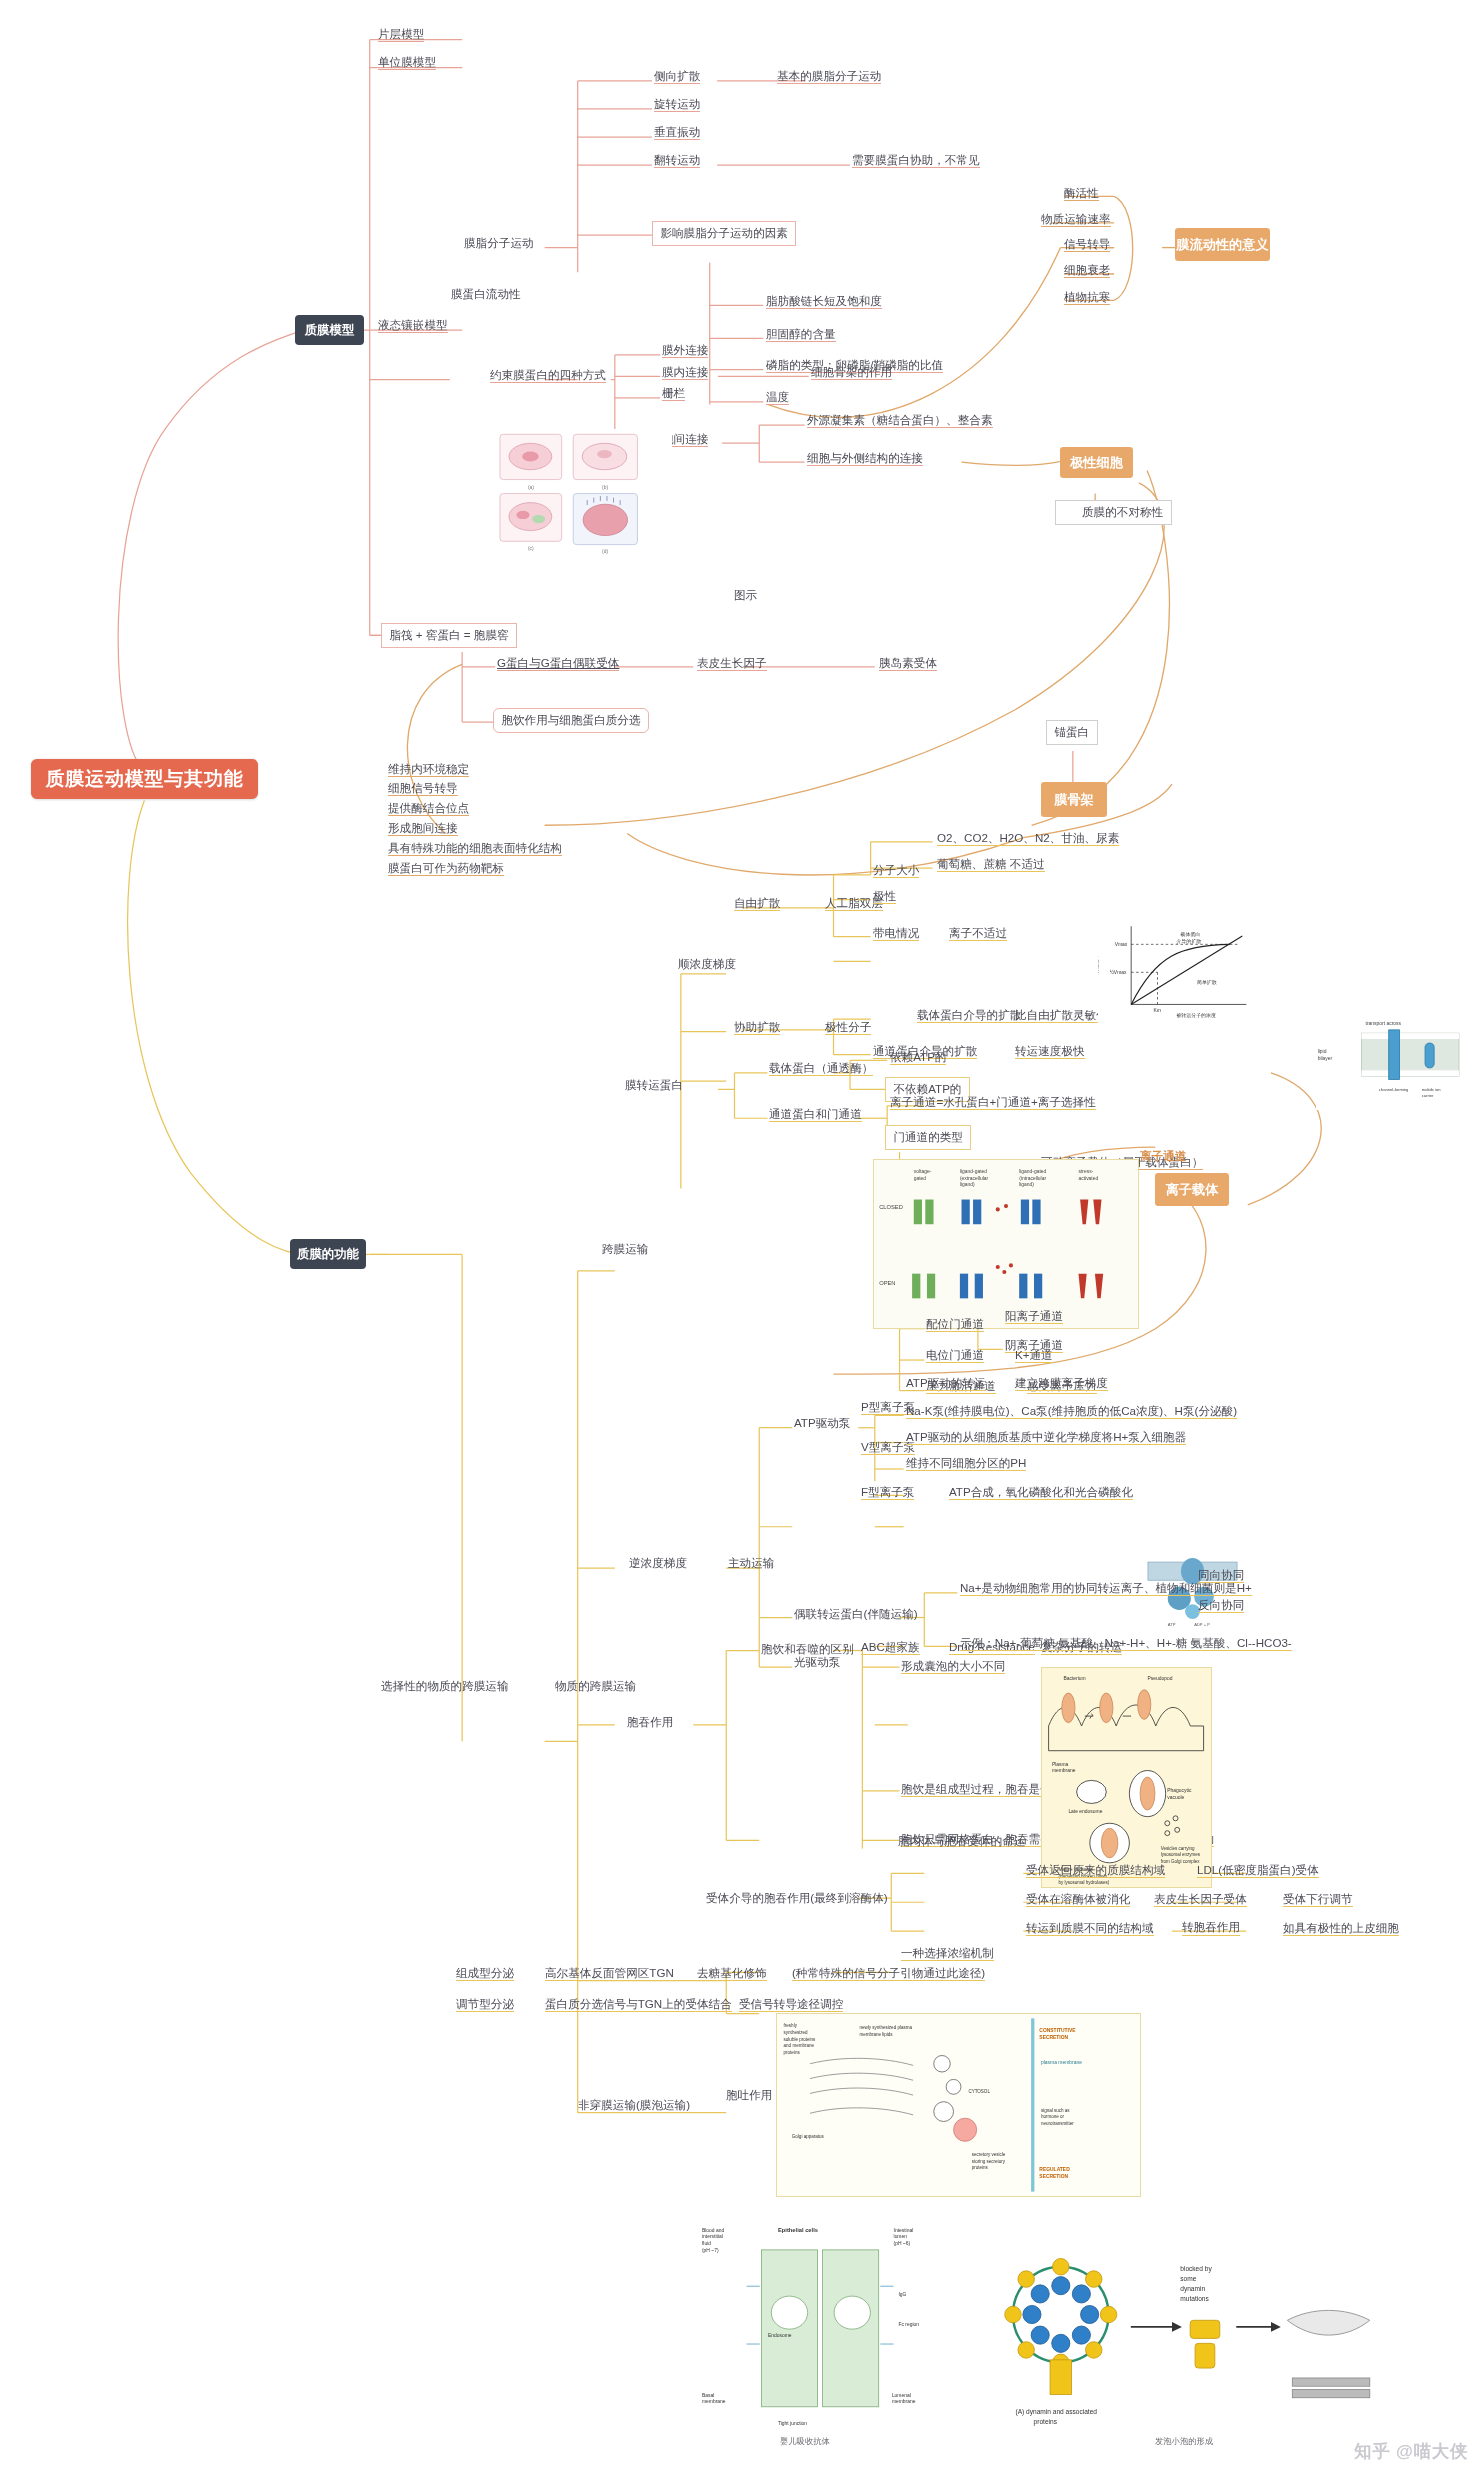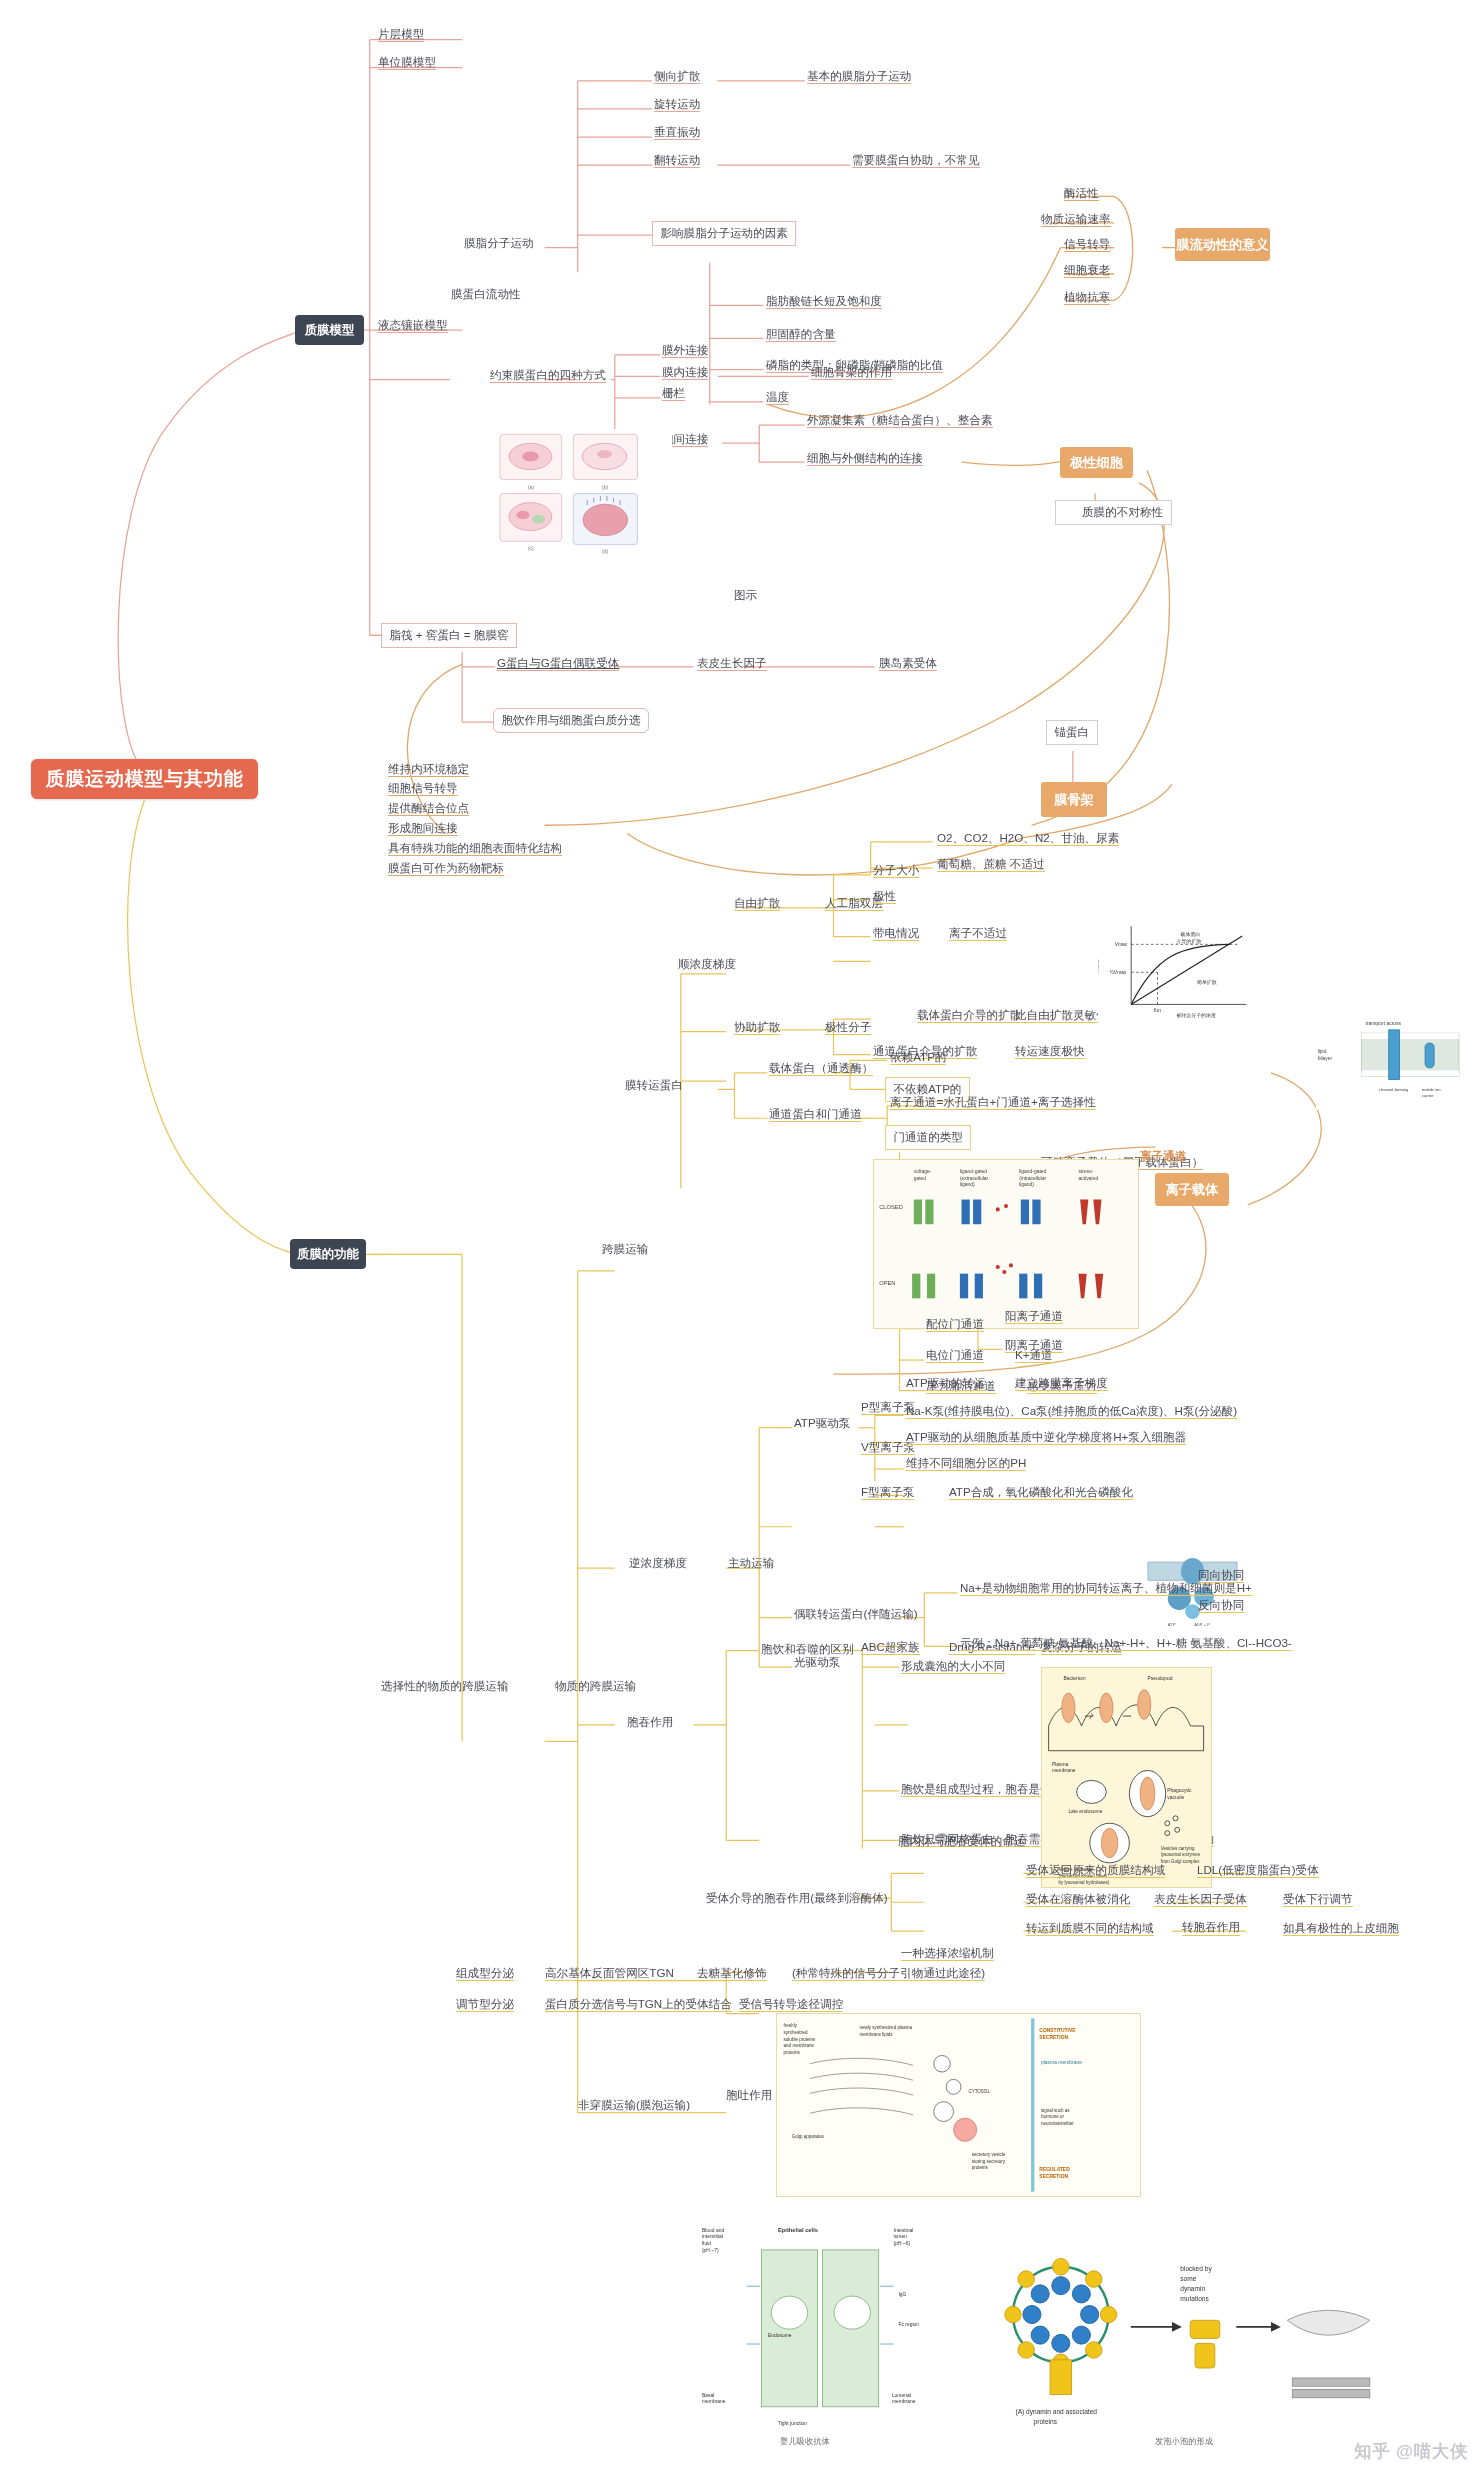--- a/index.html
+++ b/index.html
@@ -274,21 +274,21 @@
     <span>质膜模型</span>
   </div>
 
   <div class="nd u-red" style="left:378px;top:27px;">片层模型</div>
   <div class="nd u-red" style="left:378px;top:55px;">单位膜模型</div>
   <div class="nd u-red" style="left:378px;top:318px;">液态镶嵌模型</div>
 
   <div class="nd u-none" style="left:464px;top:236px;">膜脂分子运动</div>
 
   <div class="nd u-red" style="left:654px;top:69px;">侧向扩散</div>
-  <div class="nd u-red" style="left:807px;top:69px;">基本的膜脂分子运动</div>
+  <div class="nd u-red" style="left:777px;top:69px;">基本的膜脂分子运动</div>
   <div class="nd u-red" style="left:654px;top:97px;">旋转运动</div>
   <div class="nd u-red" style="left:654px;top:125px;">垂直振动</div>
   <div class="nd u-red" style="left:654px;top:153px;">翻转运动</div>
   <div class="nd u-red" style="left:852px;top:153px;">需要膜蛋白协助，不常见</div>
 
   <div class="boxed b-red" style="left:652px;top:221px;">影响膜脂分子运动的因素</div>
   <div class="nd u-red" style="left:766px;top:294px;">脂肪酸链长短及饱和度</div>
   <div class="nd u-red" style="left:766px;top:327px;">胆固醇的含量</div>
   <div class="nd u-red" style="left:766px;top:358px;">磷脂的类型：卵磷脂/鞘磷脂的比值</div>
   <div class="nd u-red" style="left:766px;top:390px;">温度</div>

